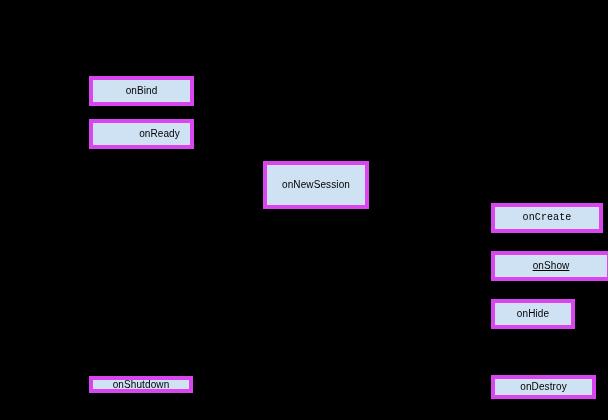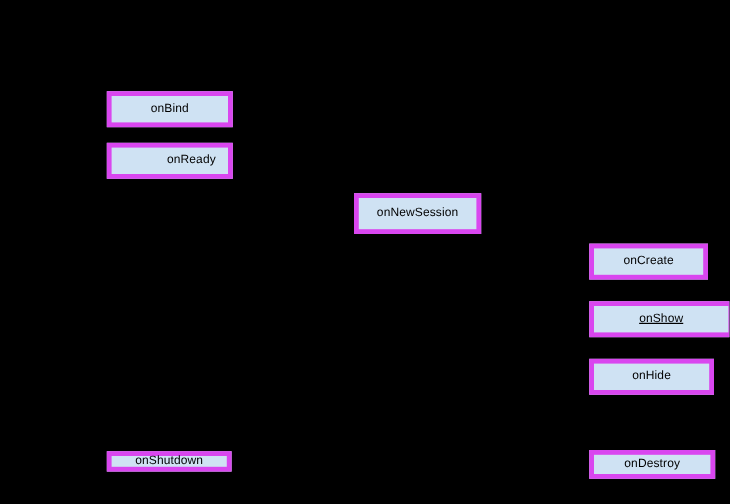--- a/index.html
+++ b/index.html
@@ -25,24 +25,24 @@
     line-height: 1;
     display: flex;
     align-items: center;
     justify-content: center;
     text-align: center;
     letter-spacing: 0.1px;
   }
   
   .pos-onbind      { left: 89px;  top: 76px;  width: 105px; height: 30px; }
   .pos-onready     { left: 89px;  top: 119px; width: 105px; height: 30px; padding-left: 36px; }
-  .pos-onnewsession{ left: 263px; top: 161px; width: 106px; height: 34px; margin-left: 32px; }
-  .pos-oncreate    { left: 491px; top: 203px; width: 99px; height: 30px; }
+  .pos-onnewsession{ left: 263px; top: 161px; width: 106px; height: 48px; }
+  .pos-oncreate    { left: 491px; top: 203px; width: 112px; height: 30px; font-family: Liberation Mono, monospace; }
   .pos-onshow      { left: 491px; top: 251px; width: 120px; height: 30px; text-decoration: underline; }
-  .pos-onhide      { left: 491px; top: 299px; width: 104px; height: 30px; }
+  .pos-onhide      { left: 491px; top: 299px; width: 84px; height: 30px; }
   .pos-onshutdown  { left: 89px;  top: 376px; width: 104px; height: 17px; }
   .pos-ondestroy   { left: 491px; top: 375px; width: 105px; height: 24px; }
 </style>
 </head>
 <body>
 
 <div class="canvas">
 
   <div class="node pos-onbind">onBind</div>
 

